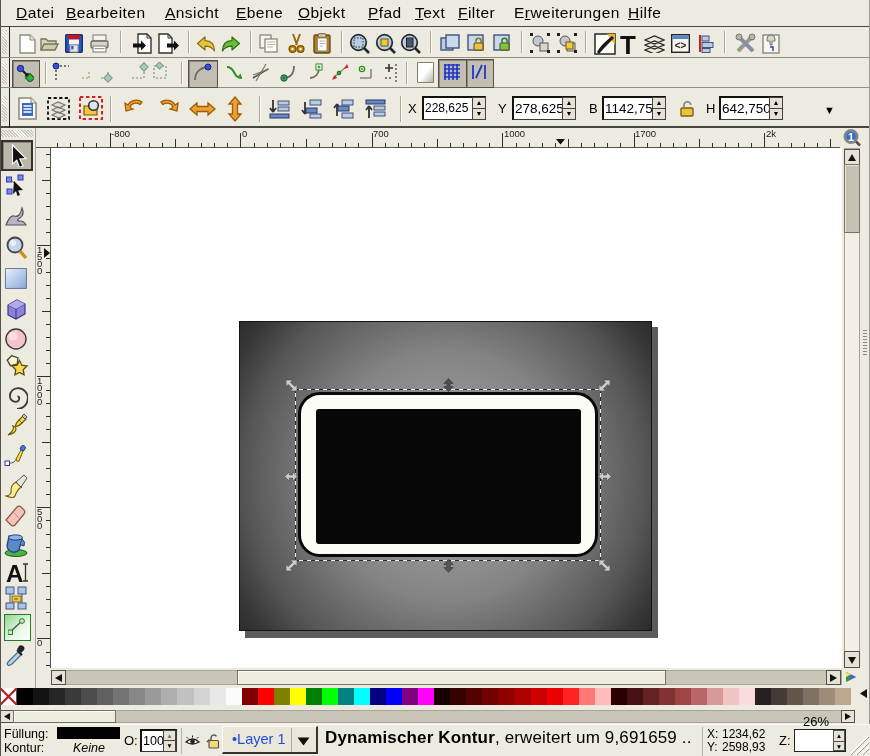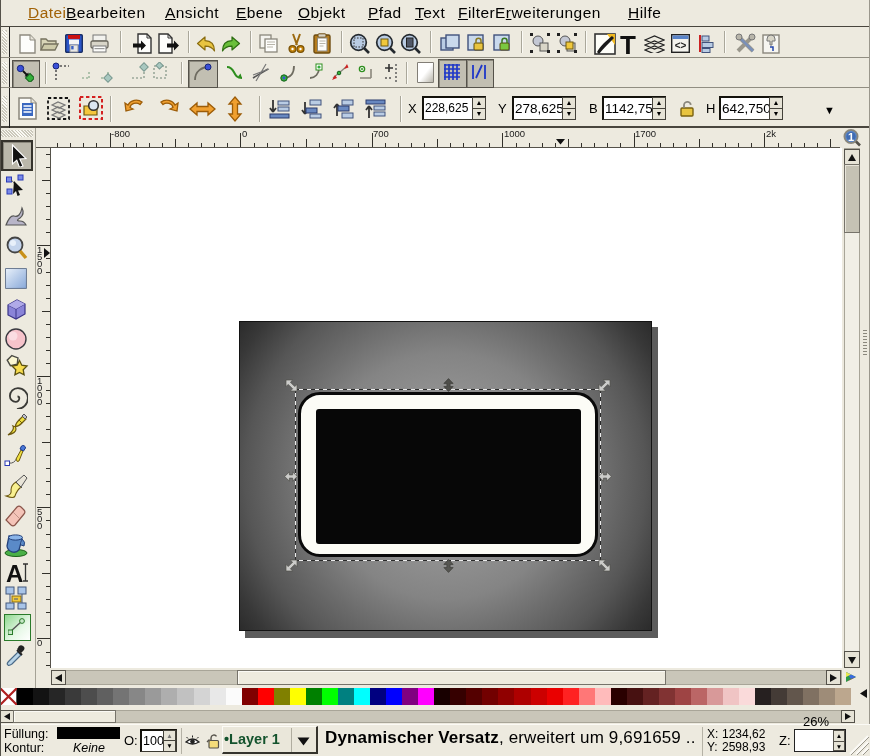--- a/index.html
+++ b/index.html
@@ -1,28 +1,28 @@
 <!DOCTYPE html>
 <html><head><meta charset="utf-8"><style>
 html,body{margin:0;padding:0;}
 body{width:870px;height:756px;position:relative;overflow:hidden;
  font-family:"Liberation Sans",sans-serif;background:#edeadf;}
 .a{position:absolute;}
 svg{display:block}
 </style></head><body>
 <div class="a" style="left:0px;top:0px;width:870px;height:26px;background:#edeadf;border-bottom:2px solid #49463e;"></div>
-<div class="a" style="left:28px;top:4px;font-size:15.5px;color:#a16207;font-weight:normal;white-space:nowrap;letter-spacing:0.45px;"><u>D</u>atei</div>
+<div class="a" style="left:16px;top:4px;font-size:15.5px;color:#000000;font-weight:normal;white-space:nowrap;letter-spacing:0.45px;"><u>D</u>atei</div>
 <div class="a" style="left:66px;top:4px;font-size:15.5px;color:#000;font-weight:normal;white-space:nowrap;letter-spacing:0.45px;"><u>B</u>earbeiten</div>
 <div class="a" style="left:165px;top:4px;font-size:15.5px;color:#000;font-weight:normal;white-space:nowrap;letter-spacing:0.45px;"><u>A</u>nsicht</div>
 <div class="a" style="left:236px;top:4px;font-size:15.5px;color:#000;font-weight:normal;white-space:nowrap;letter-spacing:0.45px;"><u>E</u>bene</div>
 <div class="a" style="left:298px;top:4px;font-size:15.5px;color:#000;font-weight:normal;white-space:nowrap;letter-spacing:0.45px;"><u>O</u>bjekt</div>
 <div class="a" style="left:368px;top:4px;font-size:15.5px;color:#000;font-weight:normal;white-space:nowrap;letter-spacing:0.45px;"><u>P</u>fad</div>
 <div class="a" style="left:415px;top:4px;font-size:15.5px;color:#000;font-weight:normal;white-space:nowrap;letter-spacing:0.45px;"><u>T</u>ext</div>
 <div class="a" style="left:458px;top:4px;font-size:15.5px;color:#000;font-weight:normal;white-space:nowrap;letter-spacing:0.45px;"><u>F</u>ilter</div>
-<div class="a" style="left:495px;top:4px;font-size:15.5px;color:#000;font-weight:normal;white-space:nowrap;letter-spacing:0.45px;">E<u>r</u>weiterungen</div>
+<div class="a" style="left:514px;top:4px;font-size:15.5px;color:#000;font-weight:normal;white-space:nowrap;letter-spacing:0.45px;">E<u>r</u>weiterungen</div>
 <div class="a" style="left:628px;top:4px;font-size:15.5px;color:#000;font-weight:normal;white-space:nowrap;letter-spacing:0.45px;"><u>H</u>ilfe</div>
 <div class="a" style="left:0px;top:27px;width:870px;height:30px;background:#edeadf;border-bottom:1px solid #918e82;"></div>
 <div class="a" style="left:2px;top:30px;width:5px;height:24px;background:repeating-linear-gradient(45deg,#fbfaf5 0 1px,#ccc9bc 1px 2.2px);"></div>
 <div class="a" style="left:9px;top:27px;width:1px;height:30px;background:#1c1c1c;"></div>
 <svg class="a" style="left:19px;top:34px" width="17" height="20" viewBox="0 0 17 20">
     <path d="M1 1 h10 l5 5 v13 h-15 z" fill="#fdfdfb" stroke="#8e8b80" stroke-width="1.4"></path>
     <path d="M11 1 v5 h5" fill="#e8e5da" stroke="#8e8b80" stroke-width="1"></path>
   </svg>
 <svg class="a" style="left:40px;top:36px" width="19" height="16" viewBox="0 0 19 16">
     <path d="M1 14 V3 h5 l2 2 h8 v3" fill="#d9d6b8" stroke="#75725e" stroke-width="1.3"></path>
@@ -716,26 +716,26 @@
 <svg class="a" style="left:185px;top:734px" width="15" height="14" viewBox="0 0 15 14">
     <path d="M1 8 Q7.5 2 14 8 Q7.5 12 1 8 z" fill="#fff" stroke="#222" stroke-width="1.3"></path>
     <circle cx="7.5" cy="7.6" r="2.3" fill="#222"></circle>
     <path d="M3 4.5 L1.5 3 M7.5 3.5 v-2 M12 4.5 L13.5 3" stroke="#222"></path>
   </svg>
 <svg class="a" style="left:205px;top:733px" width="15" height="16" viewBox="0 0 15 16">
     <rect x="4" y="7.5" width="9.5" height="7.5" rx="1" fill="#f4dc7a" stroke="#55524a" stroke-width="1.2"></rect>
     <path d="M6 7.5 V5 a3 3 0 0 1 5.5-1.6 M2 9 l2.5-2.5" fill="none" stroke="#55524a" stroke-width="1.4"></path>
   </svg>
 <div class="a" style="left:222px;top:726px;width:96px;height:28px;background:#eae7da;border-top:1px solid #fcfbf6;border-left:1px solid #fcfbf6;border-right:2px solid #35332c;border-bottom:2px solid #35332c;box-sizing:border-box;"></div>
-<div class="a" style="left:224px;top:731px;font-size:14.5px;color:#14532d;font-weight:bold;white-space:nowrap;">•Layer 1</div>
+<div class="a" style="left:232px;top:731px;font-size:14.5px;color:#1d4ed8;font-weight:normal;white-space:nowrap;">•Layer 1</div>
 <div class="a" style="left:291px;top:728px;width:1px;height:24px;background:#b0ad9f;"></div>
 <svg class="a" style="left:297px;top:737px" width="13" height="9" viewBox="0 0 13 9">
     <path d="M0.5 0.5 h12 L6.5 8.5 z" fill="#111"></path>
   </svg>
-<div class="a" style="left:325px;top:728px;font-size:17px;color:#000;font-weight:normal;white-space:nowrap;letter-spacing:0.15px;"><b>Dynamischer Versatz</b>, erweitert um 9,691659&nbsp;..</div>
+<div class="a" style="left:325px;top:728px;font-size:17px;color:#000;font-weight:normal;white-space:nowrap;letter-spacing:0.15px;"><b>Dynamischer Kontur</b>, erweitert um 9,691659&nbsp;..</div>
 <div class="a" style="left:702px;top:727px;width:1px;height:29px;background:#b5b2a6;"></div>
 <div class="a" style="left:707px;top:727px;font-size:12px;color:#000;font-weight:normal;white-space:nowrap;">X:</div>
 <div class="a" style="left:722px;top:727px;font-size:12px;color:#000;font-weight:normal;white-space:nowrap;">1234,62</div>
 <div class="a" style="left:707px;top:740px;font-size:12px;color:#000;font-weight:normal;white-space:nowrap;">Y:</div>
 <div class="a" style="left:722px;top:740px;font-size:12px;color:#000;font-weight:normal;white-space:nowrap;">2598,93</div>
 <div class="a" style="left:779px;top:733px;font-size:13px;color:#000;font-weight:normal;white-space:nowrap;">Z:</div>
 <div class="a" style="left:794px;top:729px;width:52px;height:23px;background:#fff;border:1.5px solid #222;box-sizing:border-box;"></div>
 <div class="a" style="left:803px;top:714px;font-size:13px;color:#000;font-weight:normal;white-space:nowrap;">26%</div>
 <div class="a" style="left:833px;top:730px;width:12px;height:10.5px;background:#e6e3d6;border:1px solid #55524a;border-bottom:none;text-align:center;font-size:6.5px;line-height:10px;box-sizing:border-box;">▲</div>
 <div class="a" style="left:833px;top:740.5px;width:12px;height:10.5px;background:#e6e3d6;border:1px solid #55524a;text-align:center;font-size:6.5px;line-height:9px;box-sizing:border-box;">▼</div>

